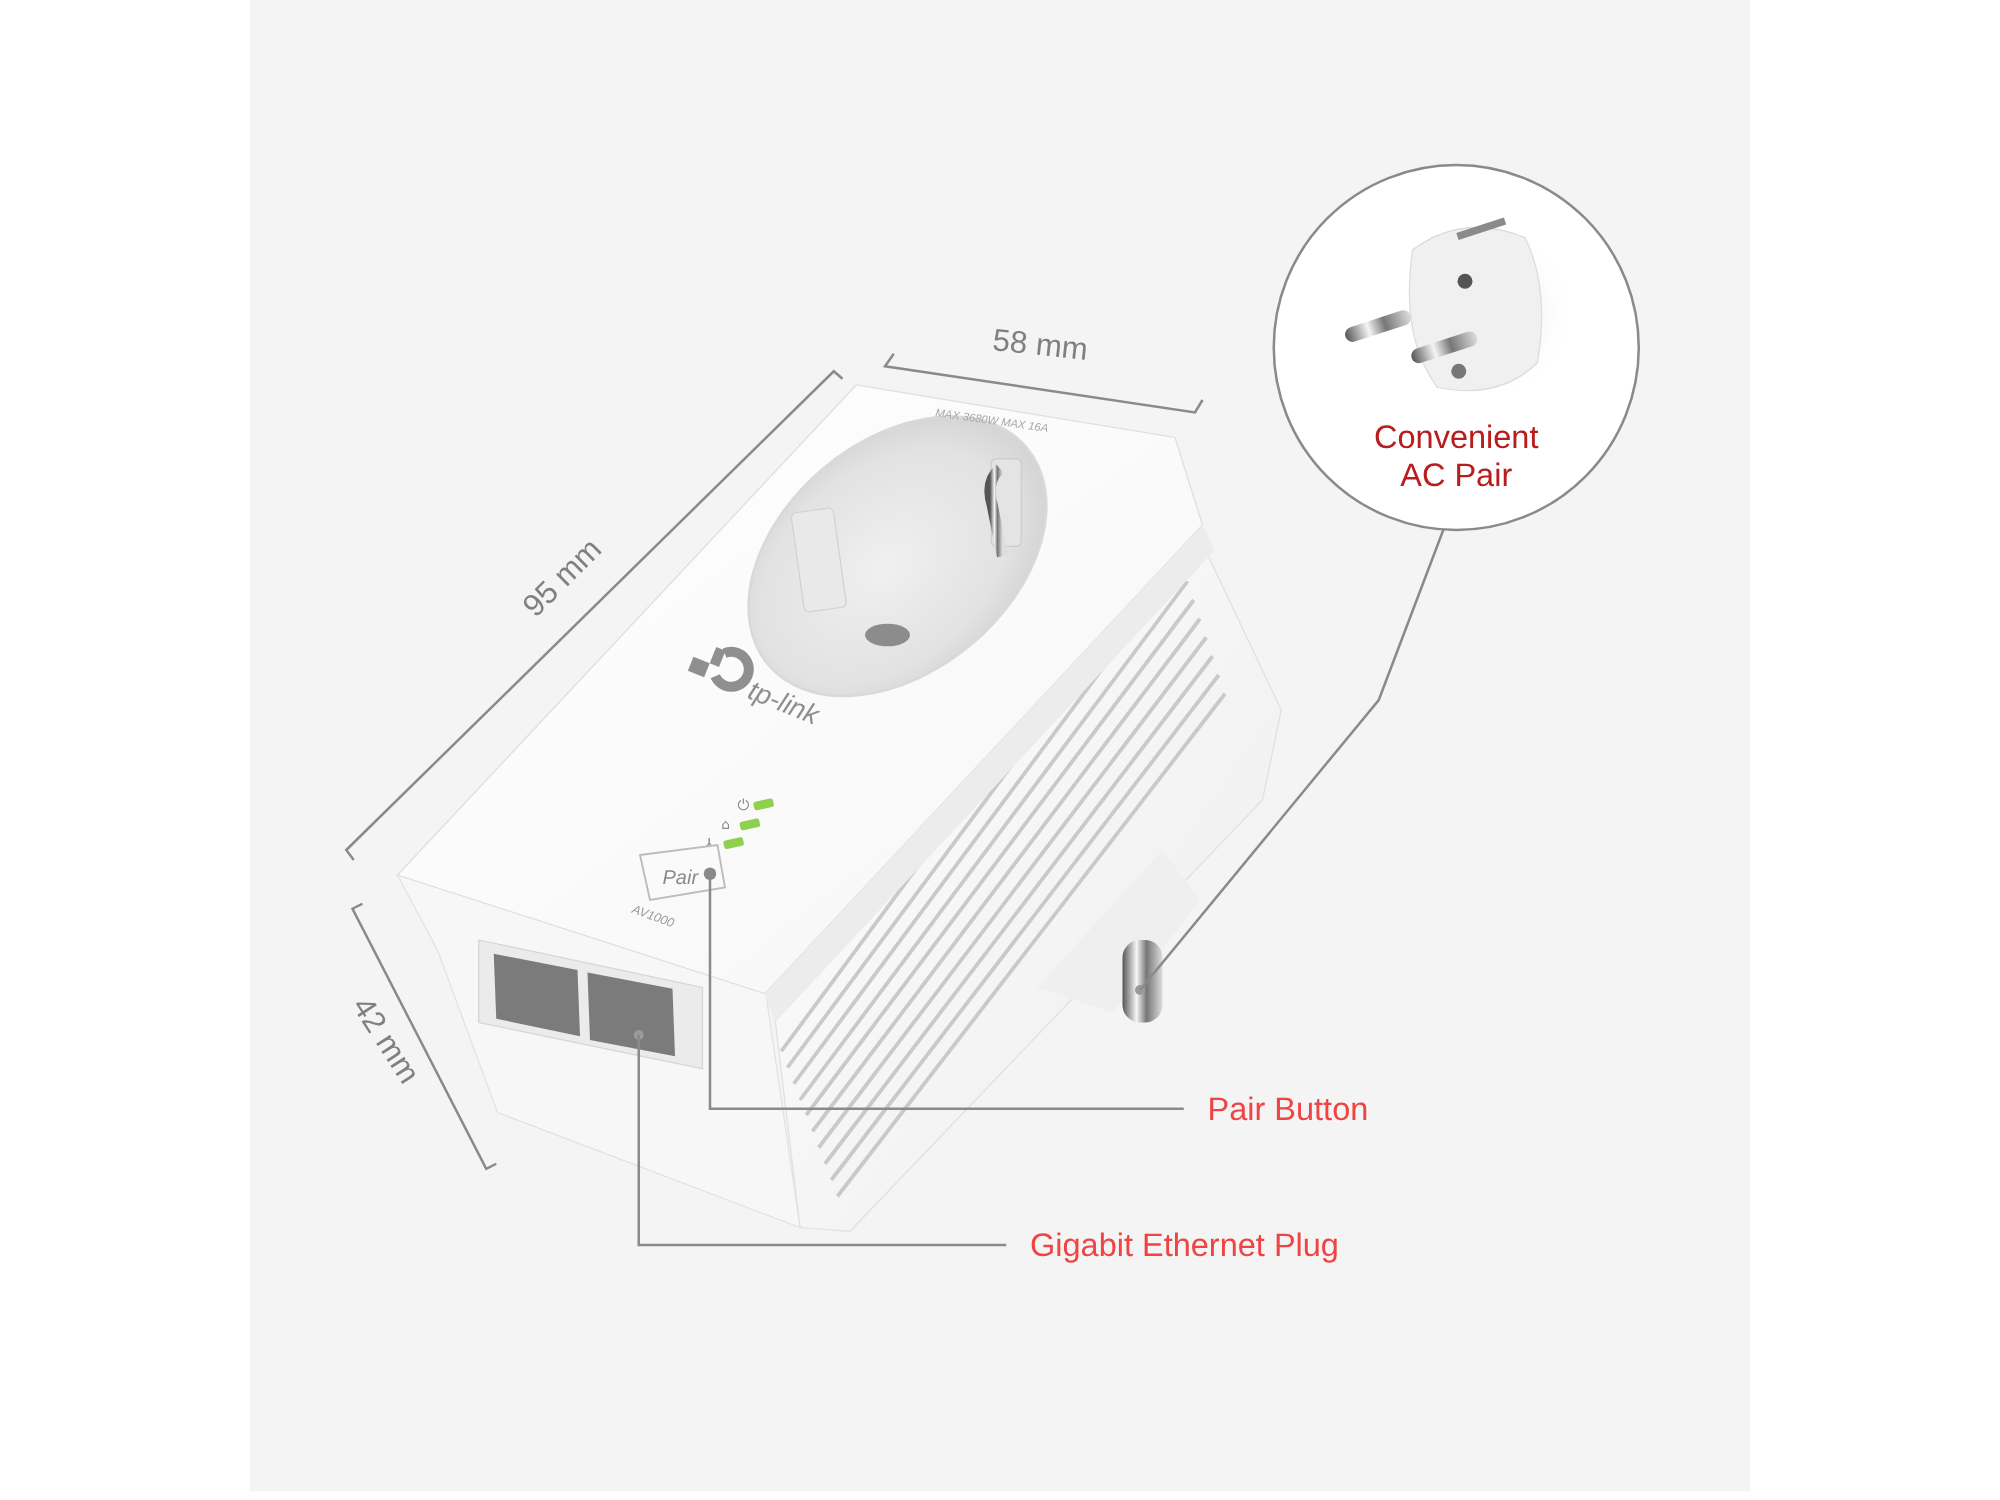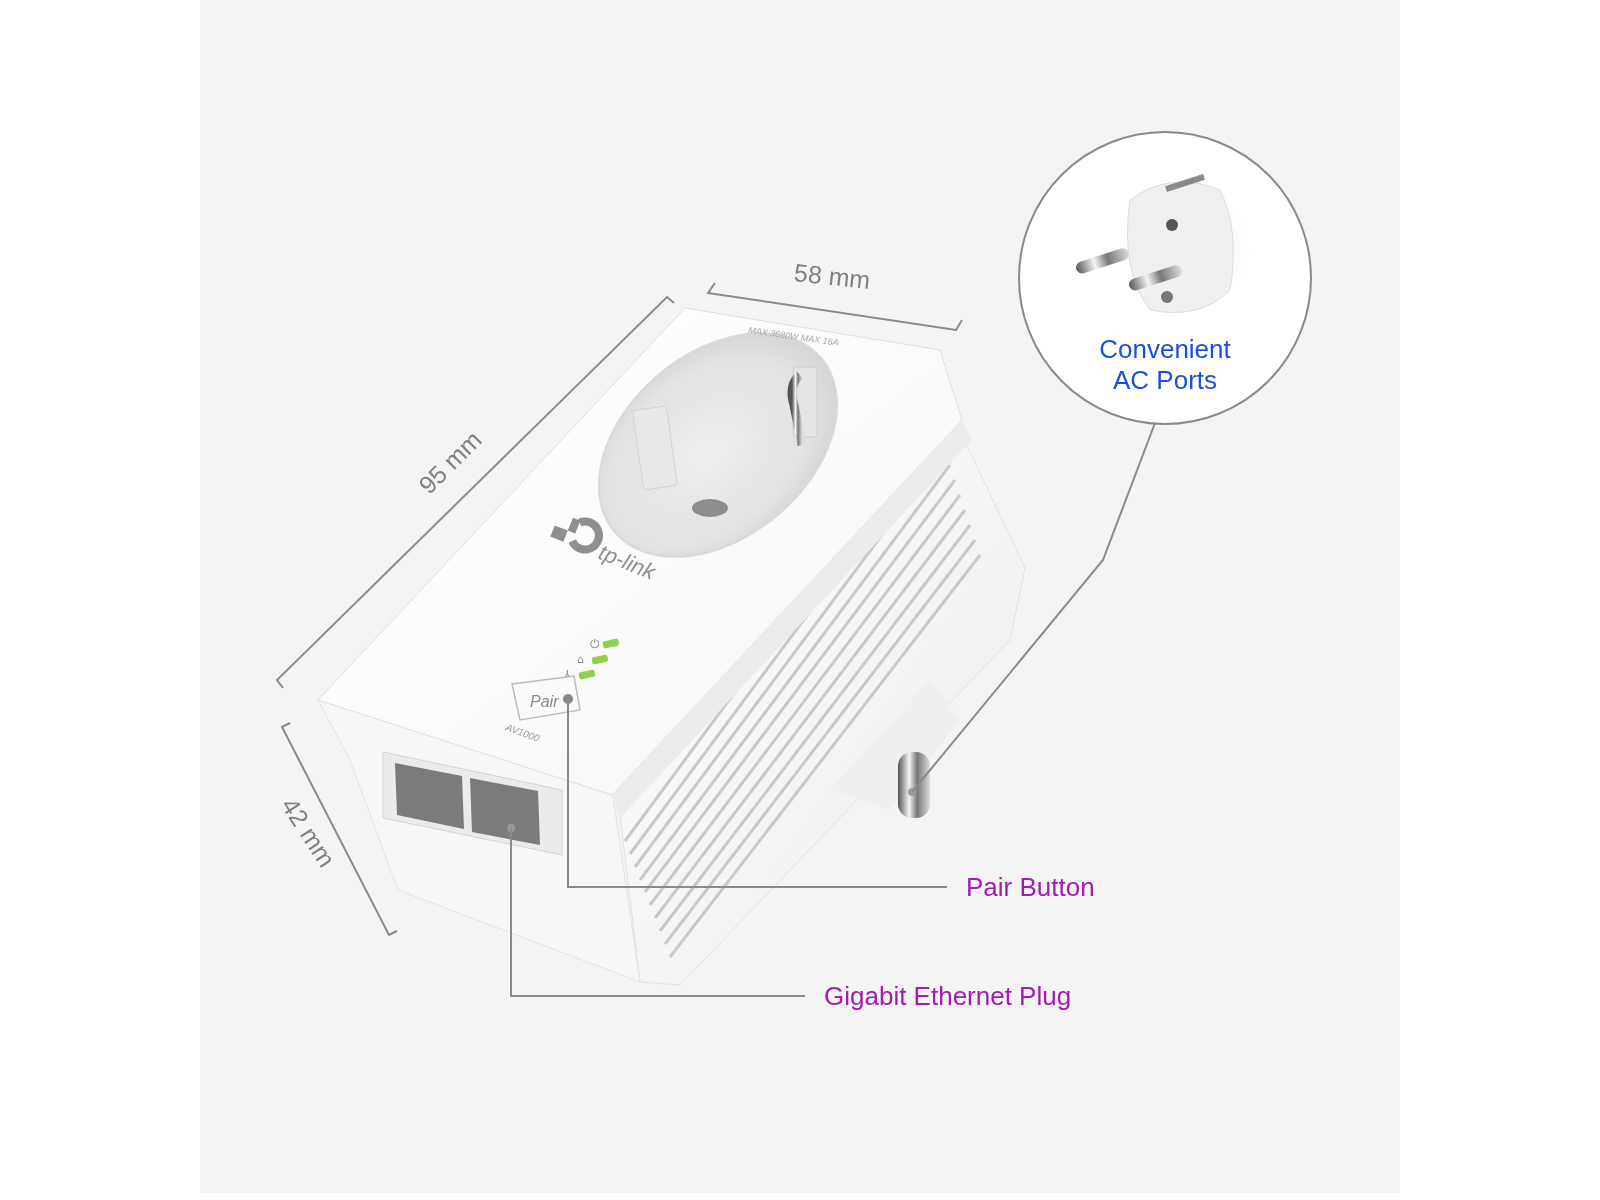--- a/index.html
+++ b/index.html
@@ -1,22 +1,22 @@
 <!DOCTYPE html>
 <html><head>
 <meta charset="utf-8">
 <style>
   html, body { margin: 0; padding: 0; background: #ffffff; }
   body { width: 1600px; height: 1200px; position: relative; overflow: hidden; font-family: "Liberation Sans", sans-serif; }
   .panel { position: absolute; left: 200px; top: 0; width: 1200px; height: 1193px; background: #f4f4f4; }
   .stage { position: absolute; left: 0; top: 0; width: 1600px; height: 1200px; }
   .lbl { position: absolute; color: #7d7d7d; font-family: "Liberation Sans", sans-serif; white-space: nowrap; }
   .dim { font-size: 25px; color: #808080; }
-  .callout { font-size: 26px; color: #a21caf; }
-  .plug-text { font-size: 26px; color: #1d4ed8; text-align: center; line-height: 31px; }
+  .callout { font-size: 26px; color: #ef4444; }
+  .plug-text { font-size: 26px; color: #b91c1c; text-align: center; line-height: 31px; }
   .rot-95 { transform: rotate(-45deg); transform-origin: center; }
   .rot-42 { transform: rotate(57deg); transform-origin: center; }
   .rot-58 { transform: rotate(6deg); transform-origin: center; }
 </style>
 </head>
 <body>
 
 <div class="panel"></div>
 
 <svg class="stage" width="1600" height="1200" viewBox="0 0 1600 1200">
@@ -141,17 +141,17 @@
     <rect x="1165" y="180" width="40" height="6" fill="#8a8a8a" transform="rotate(-18 1185 183)"></rect>
   </g>
 </svg>
 
 <div class="lbl dim rot-58" style="left:794px; top:262px;">58 mm</div>
 <div class="lbl dim rot-95" style="left:412px; top:448px;">95 mm</div>
 <div class="lbl dim rot-42" style="left:270px; top:818px;">42 mm</div>
 
 <div class="lbl plug-text" style="left:1085px; top:334px; width:160px;">
   <div>Convenient</div>
-  <div>AC Ports</div>
+  <div>AC Pair</div>
 </div>
 
 <div class="lbl callout" style="left:966px; top:872px;">Pair Button</div>
 <div class="lbl callout" style="left:824px; top:981px;">Gigabit Ethernet Plug</div>
 
 </body></html>

